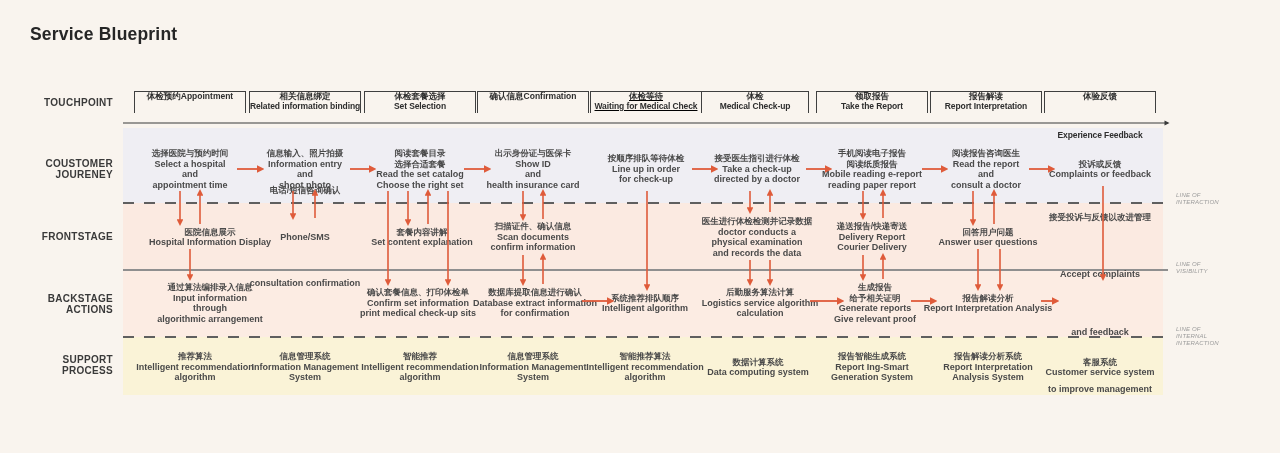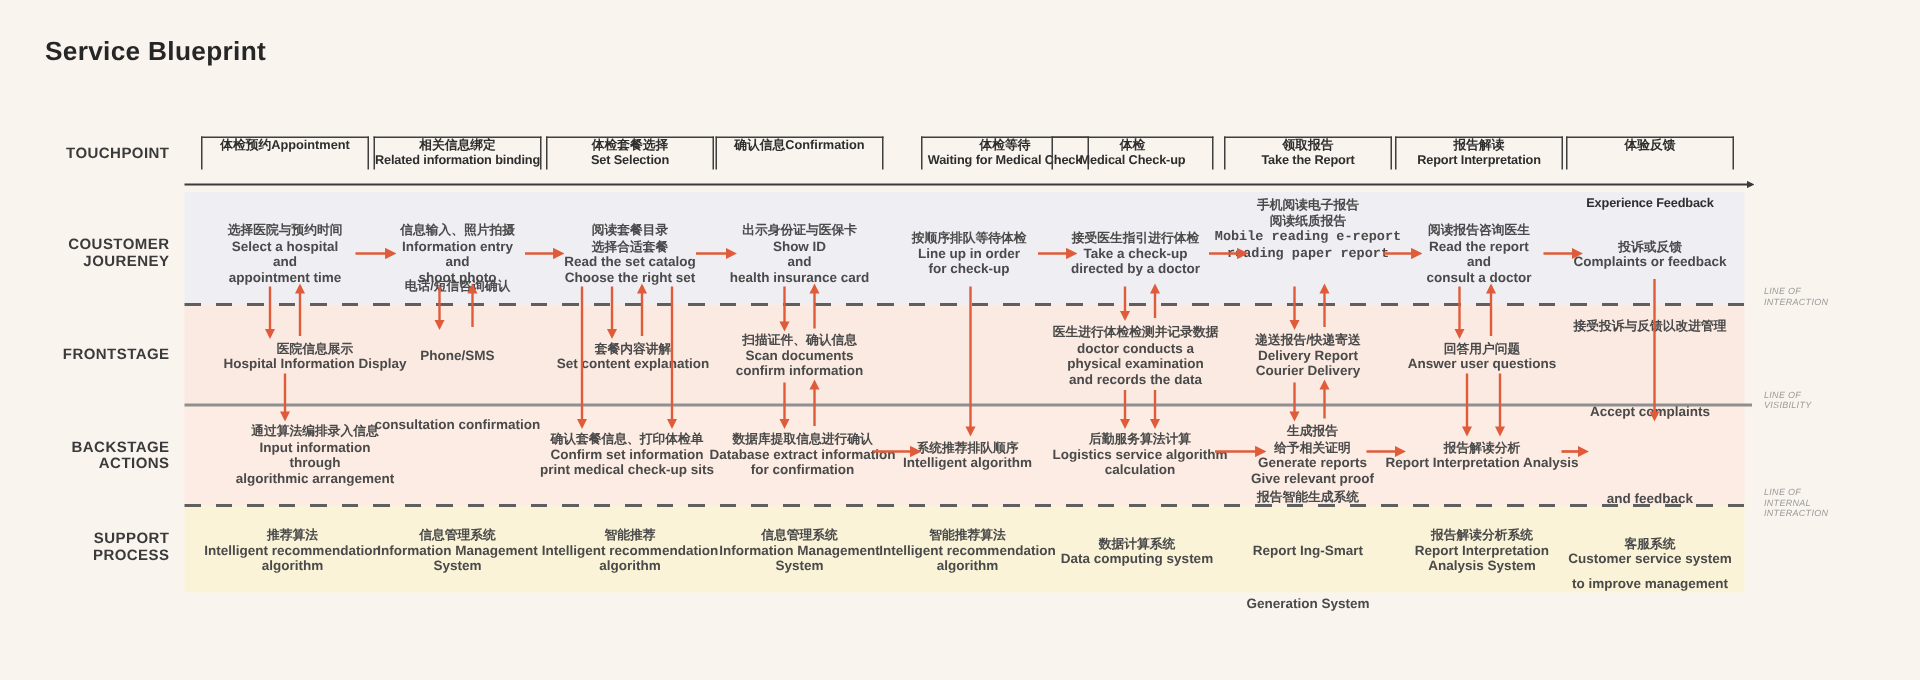--- a/index.html
+++ b/index.html
@@ -91,21 +91,21 @@
         <div class="zh">相关信息绑定</div>
         <div class="en">Related information binding</div>
       </div>
       <div class="tp" style="left: 364px; width: 112px;">
         <div class="zh">体检套餐选择</div>
         <div class="en">Set Selection</div>
       </div>
       <div class="tp" style="left: 477px; width: 112px;">
         <div class="zh">确认信息Confirmation</div>
       </div>
-      <div class="tp" style="left: 614px; width: 112px;">
+      <div class="tp" style="left: 590px; width: 112px; text-decoration: underline;">
         <div class="zh">体检等待</div>
         <div class="en">Waiting for Medical Check</div>
       </div>
       <div class="tp" style="left: 701px; width: 108px;">
         <div class="zh">体检</div>
         <div class="en">Medical Check-up</div>
       </div>
       <div class="tp" style="left: 816px; width: 112px;">
         <div class="zh">领取报告</div>
         <div class="en">Take the Report</div>
@@ -147,21 +147,21 @@
       <div class="item" style="left: 571px; width: 150px; top: 141px; height: 56px;">
         <div class="zh">按顺序排队等待体检</div>
         <div class="en">Line up in order</div>
         <div class="en">for  check-up</div>
       </div>
       <div class="item" style="left: 682px; width: 150px; top: 141px; height: 56px;">
         <div class="zh">接受医生指引进行体检</div>
         <div class="en">Take a check-up</div>
         <div class="en">directed by a doctor</div>
       </div>
-      <div class="item" style="left: 797px; width: 150px; top: 125px; height: 56px; font-family: Liberation Mono, monospace;">
+      <div class="item" style="left: 797px; width: 150px; top: 141px; height: 56px;">
         <div class="zh">手机阅读电子报告</div>
         <div class="zh">阅读纸质报告</div>
         <div class="en">Mobile reading e-report</div>
         <div class="en">reading paper report</div>
       </div>
       <div class="item" style="left: 911px; width: 150px; top: 141px; height: 56px;">
         <div class="zh">阅读报告咨询医生</div>
         <div class="en">Read the report</div>
         <div class="en">and</div>
         <div class="en">consult a doctor</div>
@@ -272,21 +272,21 @@
       </div>
       <div class="item" style="left: 570px; width: 150px; top: 342px; height: 50px;">
         <div class="zh">智能推荐算法</div>
         <div class="en">Intelligent recommendation</div>
         <div class="en">algorithm</div>
       </div>
       <div class="item" style="left: 683px; width: 150px; top: 342px; height: 50px;">
         <div class="zh">数据计算系统</div>
         <div class="en">Data computing system</div>
       </div>
-      <div class="item" style="left: 797px; width: 150px; top: 342px; height: 50px; gap: 25px;">
+      <div class="item" style="left: 797px; width: 150px; top: 342px; height: 50px;">
         <div class="zh">报告智能生成系统</div>
         <div class="en">Report Ing-Smart</div>
         <div class="en">Generation System</div>
       </div>
       <div class="item" style="left: 913px; width: 150px; top: 342px; height: 50px;">
         <div class="zh">报告解读分析系统</div>
         <div class="en">Report Interpretation</div>
         <div class="en">Analysis System</div>
       </div>
       <div class="item" style="left: 1025px; width: 150px; top: 342px; height: 50px;">

